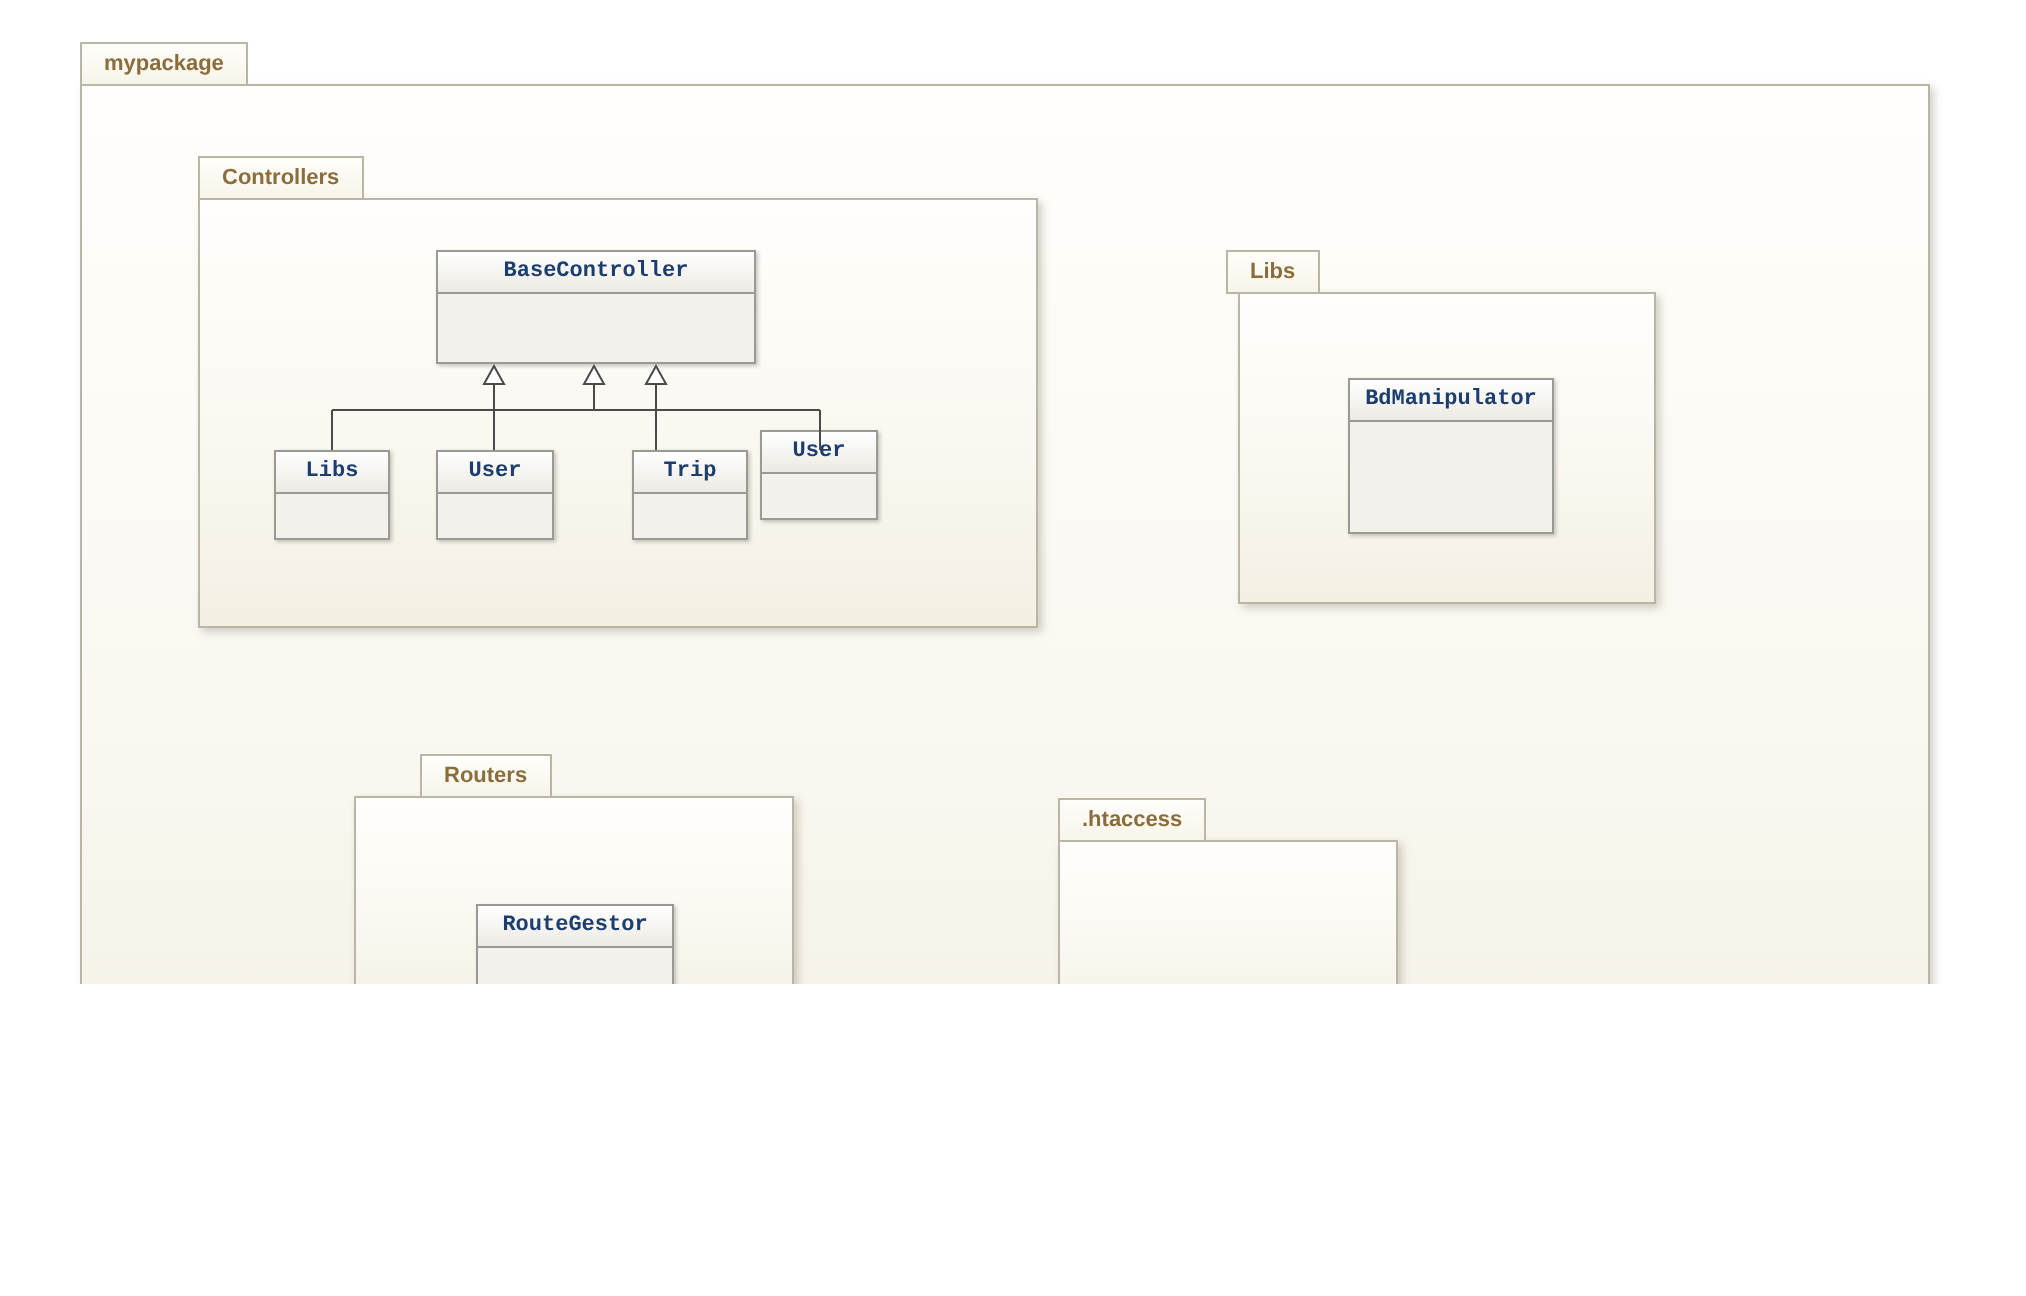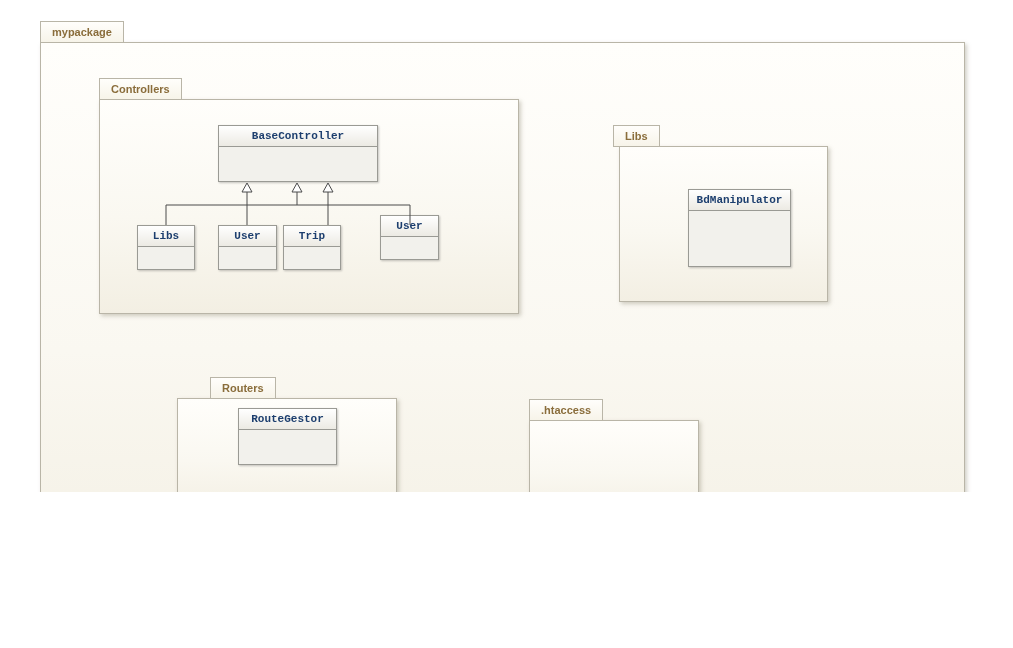--- a/index.html
+++ b/index.html
@@ -99,46 +99,46 @@
   <div class="cls" style="left:137px;top:225px;width:58px;height:45px;">
     <div class="cls-name">Libs</div>
     <div class="cls-body"></div>
   </div>
 
   <div class="cls" style="left:218px;top:225px;width:59px;height:45px;">
     <div class="cls-name">User</div>
     <div class="cls-body"></div>
   </div>
 
-  <div class="cls" style="left:283px;top:225px;width:58px;height:45px;">
+  <div class="cls" style="left:316px;top:225px;width:58px;height:45px;">
     <div class="cls-name">Trip</div>
     <div class="cls-body"></div>
   </div>
 
   <div class="cls" style="left:380px;top:215px;width:59px;height:45px;">
     <div class="cls-name">User</div>
     <div class="cls-body"></div>
   </div>
 
   <div class="pkg-body" style="left:619px;top:146px;width:209px;height:156px;z-index:2;"></div>
   <div class="pkg-tab" style="left:613px;top:125px;">
     <span>Libs</span>
   </div>
 
-  <div class="cls" style="left:674px;top:189px;width:103px;height:78px;margin-left:14px;">
+  <div class="cls" style="left:674px;top:189px;width:103px;height:78px;">
     <div class="cls-name">BdManipulator</div>
     <div class="cls-body"></div>
   </div>
 
   <div class="pkg-body" style="left:177px;top:398px;width:220px;height:114px;z-index:2;"></div>
   <div class="pkg-tab" style="left:177px;top:377px;margin-left:33px;">
     <span>Routers</span>
   </div>
 
-  <div class="cls" style="left:238px;top:408px;width:99px;height:57px;">
+  <div class="cls" style="left:238px;top:452px;width:99px;height:57px;">
     <div class="cls-name">RouteGestor</div>
     <div class="cls-body"></div>
   </div>
 
   <div class="pkg-body" style="left:529px;top:420px;width:170px;height:97px;z-index:2;"></div>
   <div class="pkg-tab" style="left:529px;top:399px;justify-content:center;">
     <span>.htaccess</span>
   </div>
 
   <svg class="connectors" viewBox="0 0 1013 648" xmlns="http://www.w3.org/2000/svg">

